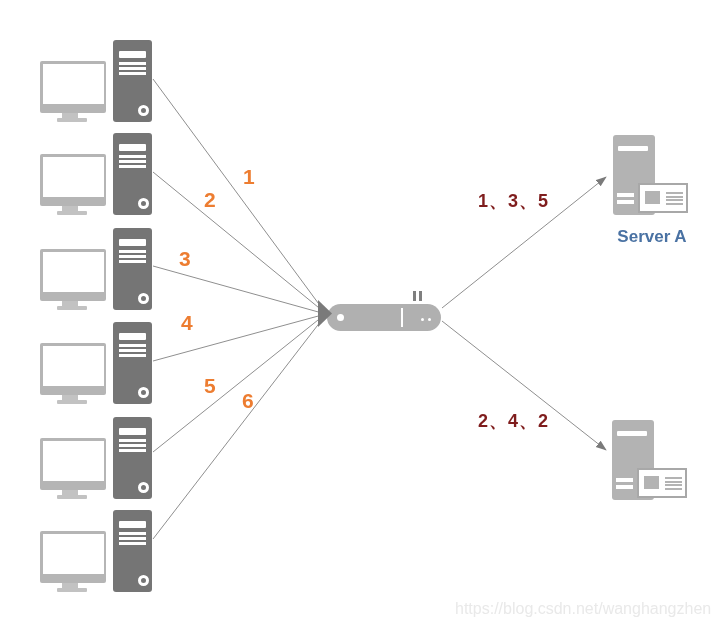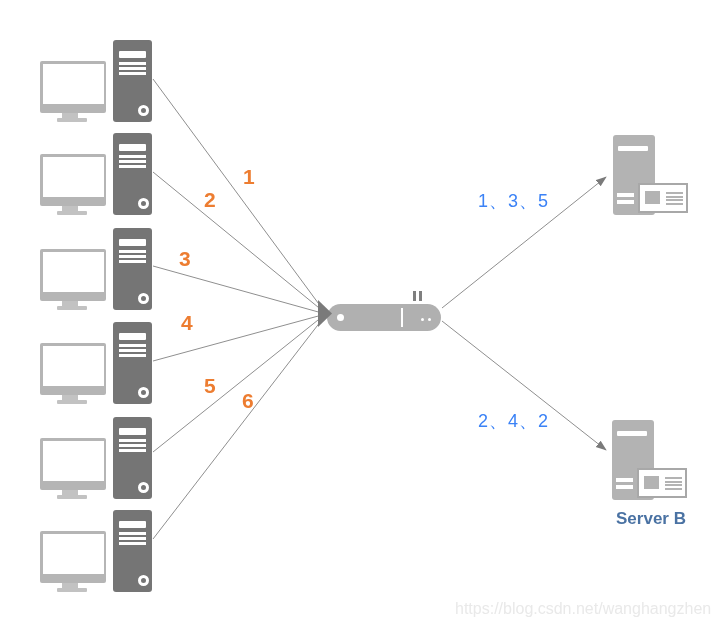--- a/index.html
+++ b/index.html
@@ -33,21 +33,21 @@
   .srv-tower{position:absolute;left:0;top:0;width:42px;height:80px;background:#b3b3b3;border-radius:3px;}
   .srv-slot{position:absolute;left:5px;top:11px;width:30px;height:5px;background:#ffffff;border-radius:1px;}
   .srv-slot2{position:absolute;left:4px;top:58px;width:17px;height:4px;background:#ffffff;}
   .srv-slot3{position:absolute;left:4px;top:65px;width:17px;height:4px;background:#ffffff;}
   .srv-card{position:absolute;left:25px;top:48px;width:46px;height:26px;background:#ffffff;border:2px solid #a8a8a8;}
   .srv-sq{position:absolute;left:5px;top:6px;width:15px;height:13px;background:#b3b3b3;}
   .srv-bar{position:absolute;left:26px;width:17px;height:2px;background:#b3b3b3;}
   .srv-bar.b1{top:7px}.srv-bar.b2{top:10.5px}.srv-bar.b3{top:14px}.srv-bar.b4{top:17.5px}
   
   .num{position:absolute;color:#ED7D31;font-weight:bold;font-size:21px;line-height:1;z-index:3;}
-  .route-label{position:absolute;color:#3b82f6;font-weight:normal;font-size:18px;line-height:1;z-index:3;letter-spacing:1px;}
+  .route-label{position:absolute;color:#7f1d1d;font-weight:bold;font-size:18px;line-height:1;z-index:3;letter-spacing:1px;}
   .server-label{position:absolute;width:120px;text-align:center;color:#4A72A3;font-weight:bold;font-size:17px;z-index:3;}
   .watermark{position:absolute;left:455px;top:600px;color:#e9e9e9;font-size:16px;z-index:3;}
 </style>
 </head>
 <body>
 
 <div class="canvas">
 
   <svg class="wires" width="725" height="629" viewBox="0 0 725 629">
     <defs>
@@ -198,17 +198,17 @@
   <span class="num" style="left:243px;top:166px">1</span>
   <span class="num" style="left:204px;top:189px">2</span>
   <span class="num" style="left:179px;top:248px">3</span>
   <span class="num" style="left:181px;top:312px">4</span>
   <span class="num" style="left:204px;top:375px">5</span>
   <span class="num" style="left:242px;top:390px">6</span>
 
   <span class="route-label" style="left:478px;top:192px">1、3、5</span>
   <span class="route-label" style="left:478px;top:412px">2、4、2</span>
 
-  <div class="server-label" style="left:591px;top:509px">Server B</div>
+  <div class="server-label" style="left:592px;top:227px">Server A</div>
 
   <div class="watermark">https://blog.csdn.net/wanghangzhen</div>
 
 </div>
 
 </body></html>

